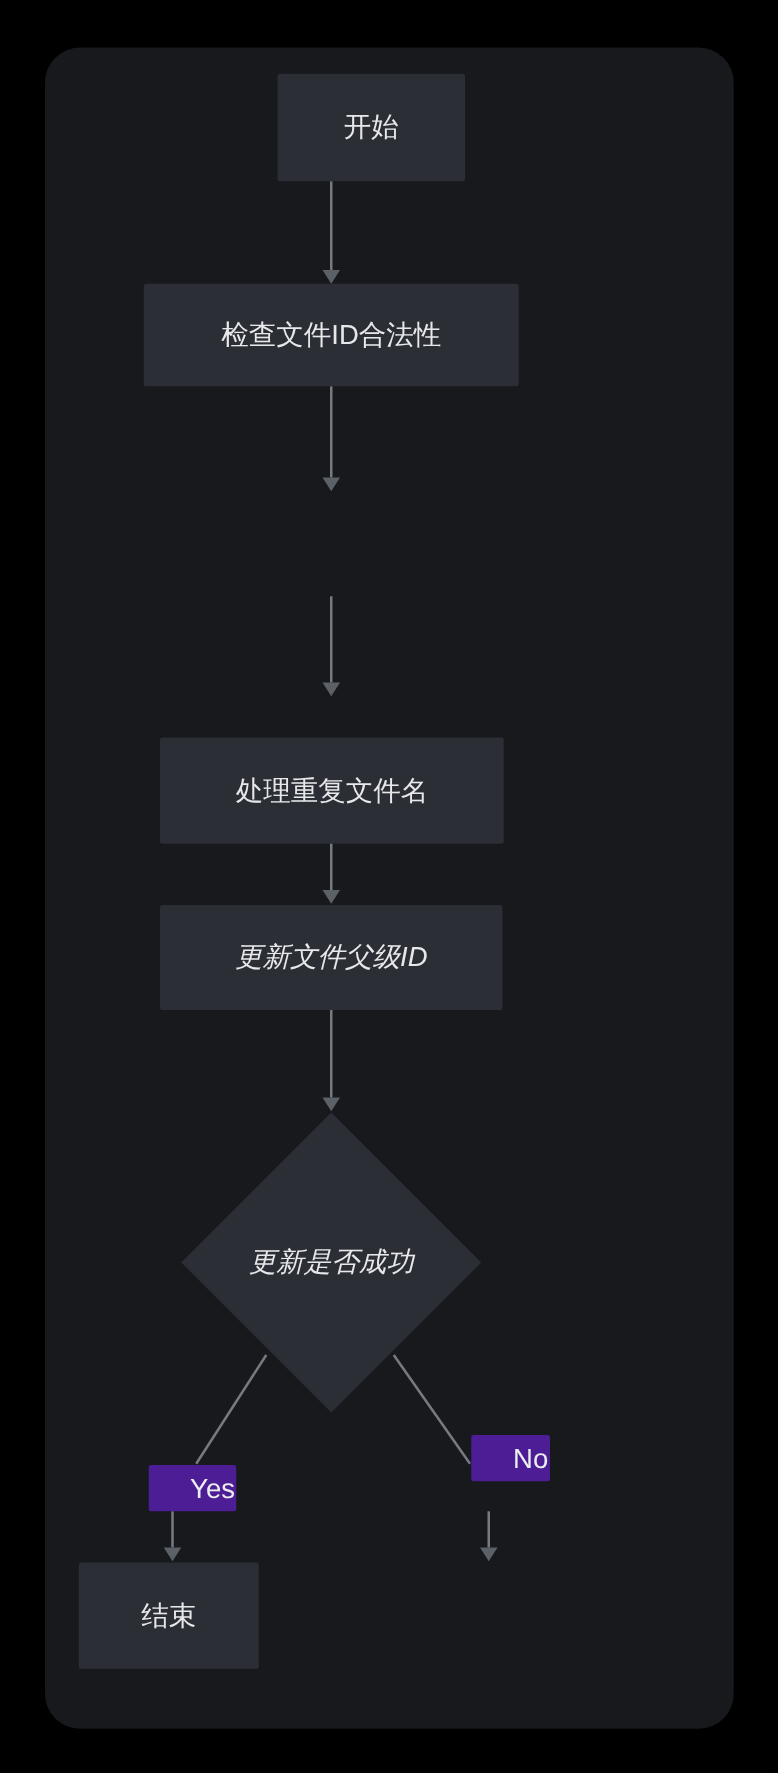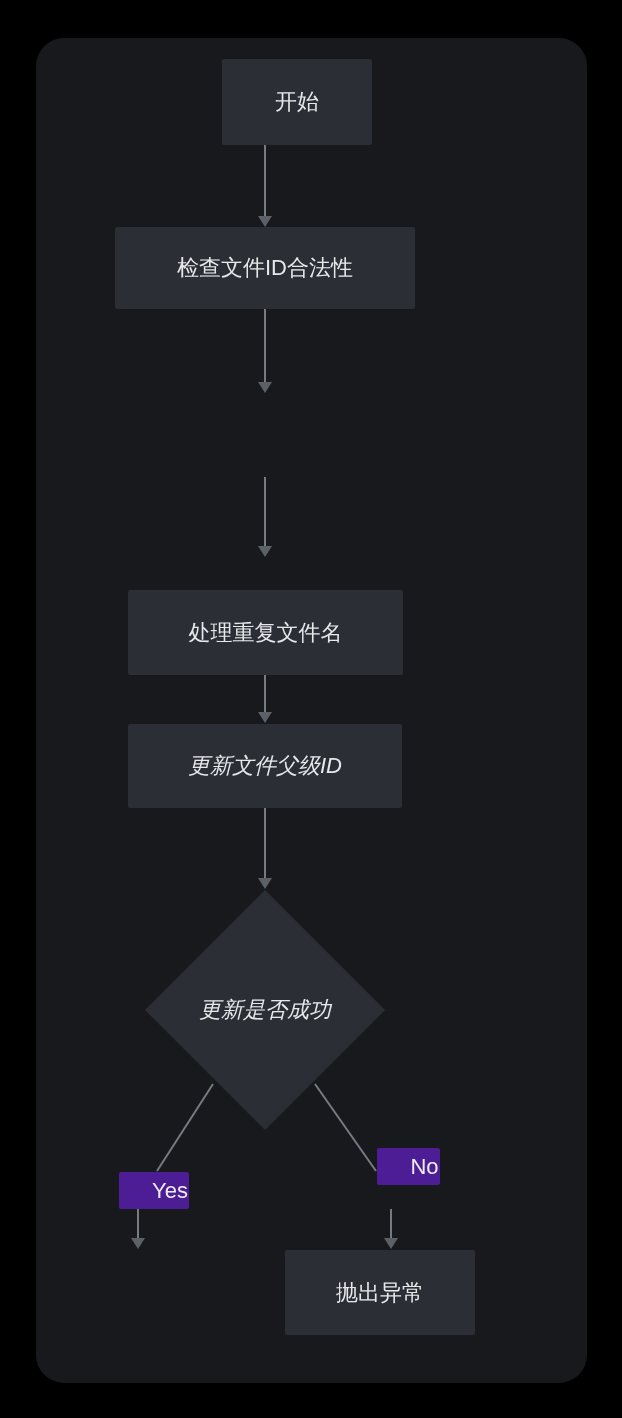--- a/index.html
+++ b/index.html
@@ -118,15 +118,15 @@
   <div class="node" style="left:128px; top:590px; width:275px; height:85px;">处理重复文件名</div>
 
   <div class="node" style="left:128px; top:724px; width:274px; height:84px;font-style:italic;">更新文件父级ID</div>
 
   <div class="node diamond-text" style="left:145px; top:985px; width:240px; height:50px;">更新是否成功</div>
 
   <div class="edge-label" style="left:119px; top:1172px; width:38px; height:37px;">Yes</div>
 
   <div class="edge-label" style="left:377px; top:1148px; width:31px; height:37px;">No</div>
 
+  <div class="node" style="left:63px; top:1250px; width:144px; height:85px;">结束</div>
 
-  <div class="node" style="left:285px; top:1250px; width:190px; height:85px;">抛出异常</div>
 </div>
 
 </body></html>

